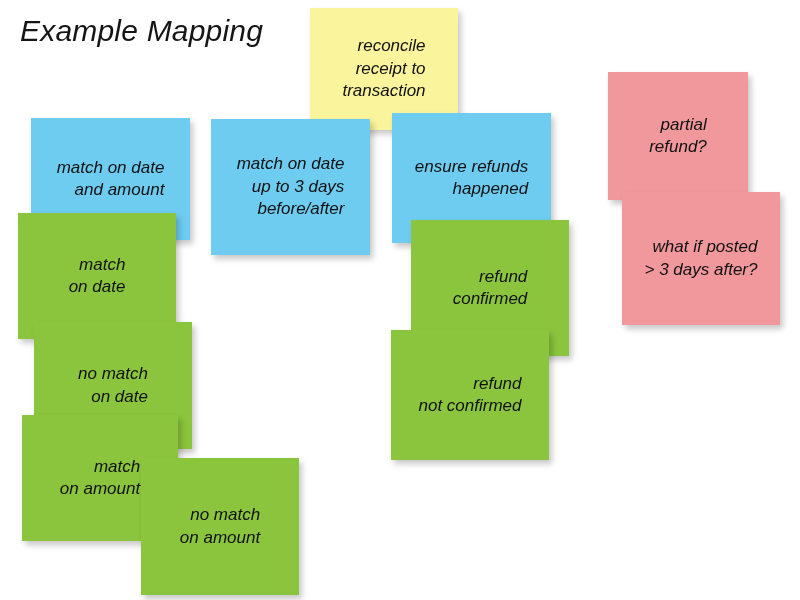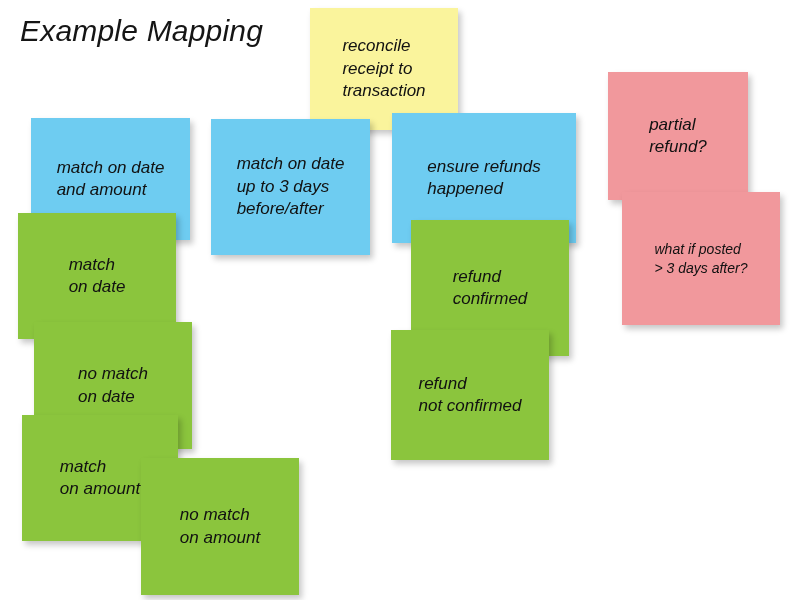--- a/index.html
+++ b/index.html
@@ -27,21 +27,21 @@
     color: #151515;
     letter-spacing: 0.2px;
     white-space: nowrap;
   }
   .card {
     position: absolute;
     box-sizing: border-box;
     display: flex;
     align-items: center;
     justify-content: center;
-    text-align: left;
+    text-align: right;
     font-style: italic;
     color: #111111;
     line-height: 1.32;
     padding: 4px 6px;
     box-shadow: 3px 4px 6px rgba(0,0,0,0.22);
     overflow: hidden;
   }
   .card span {
     display: block;
     white-space: pre-line;
@@ -66,21 +66,21 @@
       </div>
       <div class="card blue" style="left: 31px; top: 118px; width: 159px; height: 122px; z-index: 2; font-size: 17px;">
         <span>match on date
 and amount</span>
       </div>
       <div class="card blue" style="left: 211px; top: 119px; width: 159px; height: 136px; z-index: 4; font-size: 17px;">
         <span>match on date
 up to 3 days
 before/after</span>
       </div>
-      <div class="card blue" style="left: 392px; top: 113px; width: 184px; height: 130px; z-index: 4; font-size: 17px;">
+      <div class="card blue" style="left: 392px; top: 113px; width: 159px; height: 130px; z-index: 4; font-size: 17px;">
         <span>ensure refunds
 happened</span>
       </div>
       <div class="card green" style="left: 18px; top: 213px; width: 158px; height: 126px; z-index: 5; font-size: 17px;">
         <span>match
 on date</span>
       </div>
       <div class="card green" style="left: 34px; top: 322px; width: 158px; height: 127px; z-index: 6; font-size: 17px;">
         <span>no match
 on date</span>
@@ -98,19 +98,19 @@
 confirmed</span>
       </div>
       <div class="card green" style="left: 391px; top: 330px; width: 158px; height: 130px; z-index: 6; font-size: 17px;">
         <span>refund
 not confirmed</span>
       </div>
       <div class="card pink" style="left: 608px; top: 72px; width: 140px; height: 128px; z-index: 2; font-size: 17px;">
         <span>partial
 refund?</span>
       </div>
-      <div class="card pink" style="left: 622px; top: 192px; width: 158px; height: 133px; z-index: 3; font-size: 14px;">
+      <div class="card pink" style="left: 622px; top: 192px; width: 158px; height: 133px; z-index: 3; font-size: 17px;">
         <span>what if posted
 &gt; 3 days after?</span>
       </div>
     </div>
 
 </div>
 
 </body></html>

